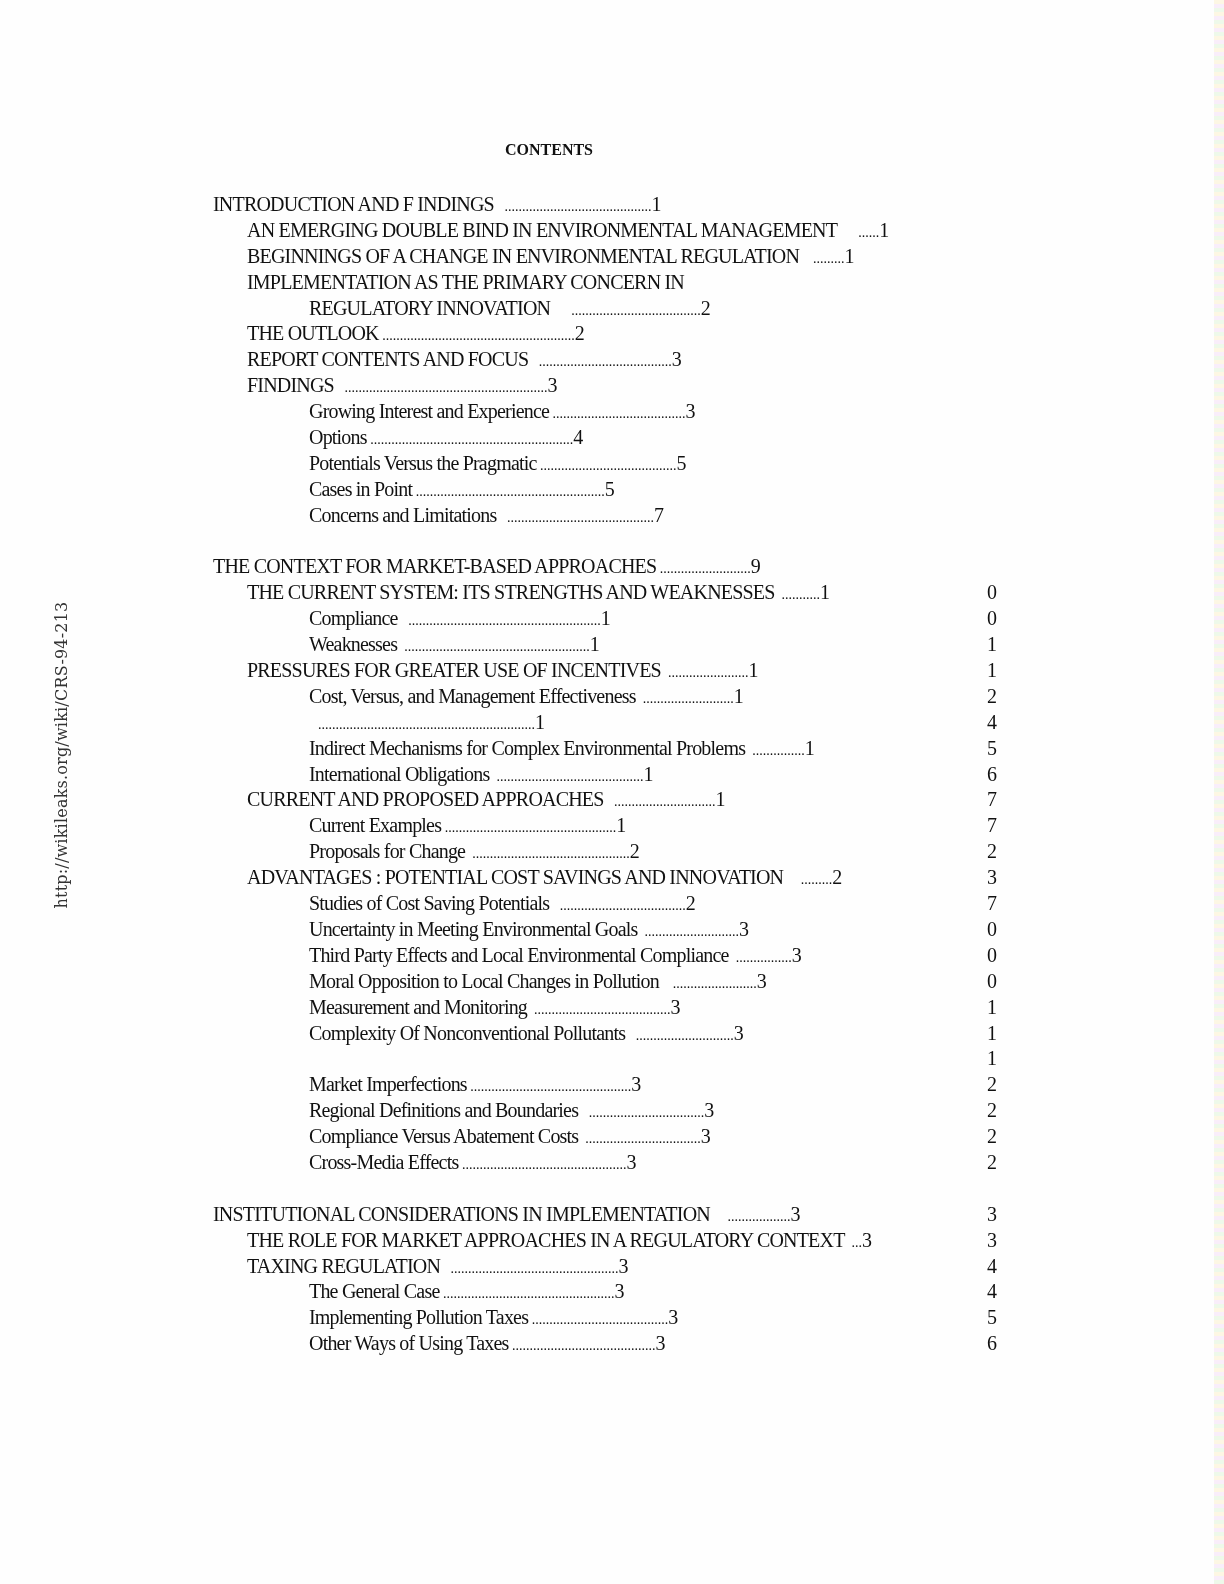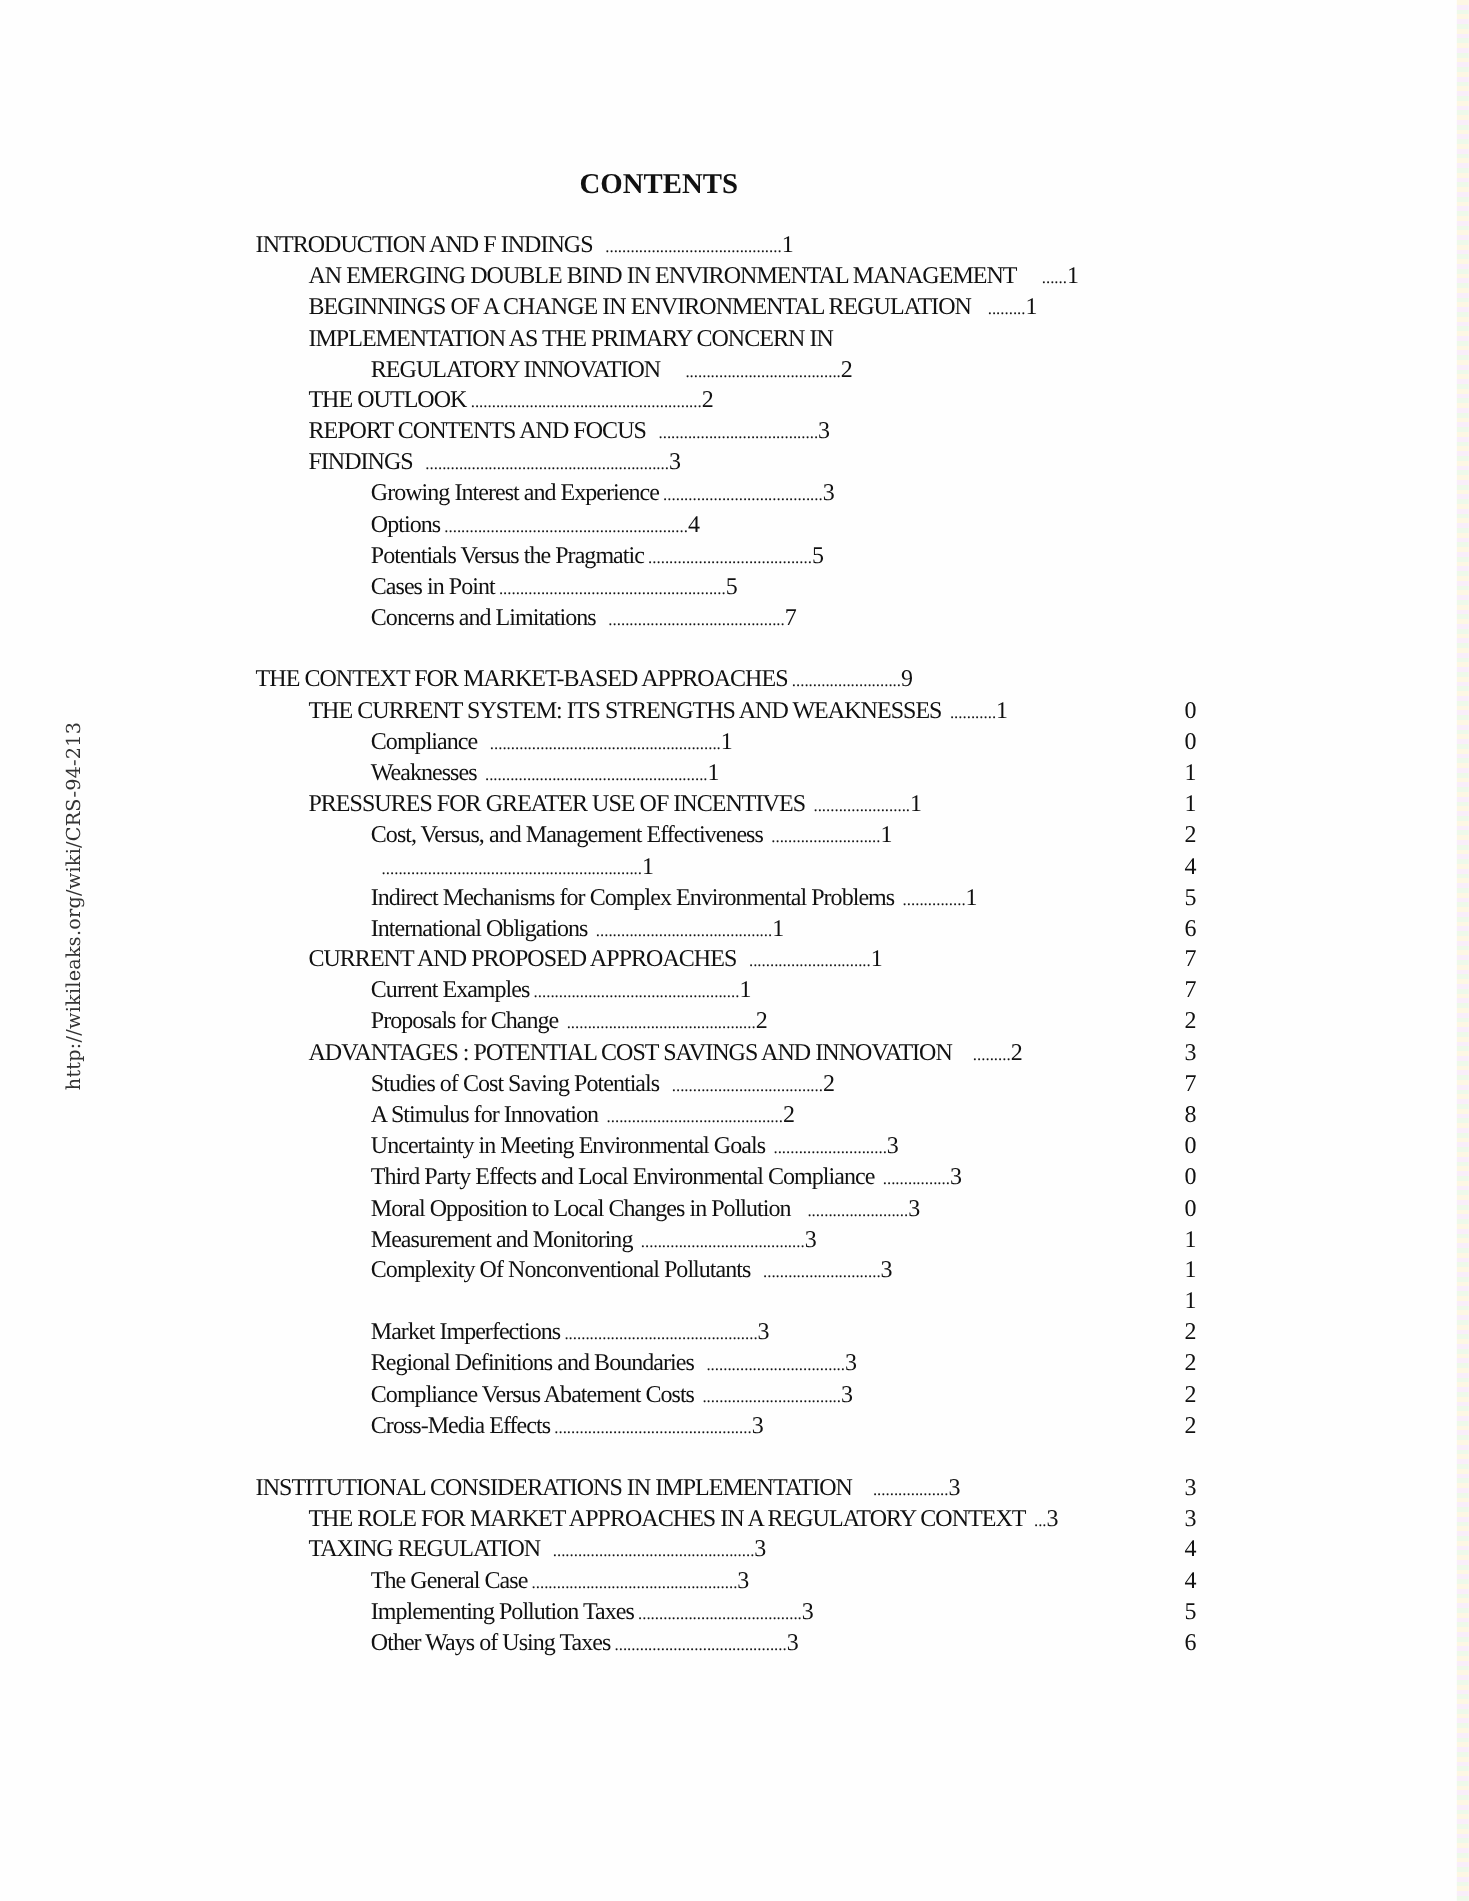--- a/index.html
+++ b/index.html
@@ -14,31 +14,31 @@
     background: repeating-linear-gradient(180deg, #fdf7e4 0 4px, #f9eefa 4px 8px, #eef9ea 8px 12px);
   }
   .watermark {
     position: absolute; left: 61px; top: 755px;
     transform: translate(-50%, -50%) rotate(-90deg);
     white-space: nowrap; font-size: 16px; color: #333;
     font-family: "DejaVu Serif", serif; letter-spacing: 0.2px;
   }
   .title {
     position: absolute; top: 141px; left: 0; width: 1098px; text-align: center;
-    font-weight: bold; font-size: 24px;
+    font-weight: bold; font-size: 16px;
   }
   .toc { position: absolute; top: 192px; left: 0; width: 1224px; }
   .row {
     position: relative; height: 25.9px; line-height: 25.9px;
     font-size: 20px; white-space: nowrap;
     letter-spacing: -0.8px;
   }
   .row.gap { margin-top: 25.9px; }
   .l0 .entry { position: absolute; left: 213px; }
-  .l1 .entry { position: absolute; left: 257px; }
+  .l1 .entry { position: absolute; left: 247px; }
   .l2 .entry { position: absolute; left: 309px; }
   .l2b .entry { position: absolute; left: 318px; }
   .dots { letter-spacing: 0; font-size: 14px; }
   .trail { position: absolute; left: 987px; letter-spacing: 0; }
 </style>
 </head>
 <body>
 
 <div class="edge"></div>
 <div class="watermark">http://wikileaks.org/wiki/CRS-94-213</div>
@@ -146,24 +146,20 @@
     </div>
     <div class="row l1">
       <span class="entry"><span>ADVANTAGES : POTENTIAL COST SAVINGS  AND INNOVATION</span><span class="dots" style="white-space: pre;">     .........</span><span>2</span></span>
       <span class="trail">3</span>
     </div>
     <div class="row l2">
       <span class="entry"><span>Studies of Cost Saving Potentials</span><span class="dots" style="white-space: pre;">   ....................................</span><span>2</span></span>
       <span class="trail">7</span>
     </div>
     <div class="row l2">
-      <span class="entry"><span>A Stimulus for Innovation</span><span class="dots" style="white-space: pre;">  ..........................................</span><span>2</span></span>
-      <span class="trail">8</span>
-    </div>
-    <div class="row l2">
       <span class="entry"><span>Uncertainty in Meeting Environmental Goals</span><span class="dots" style="white-space: pre;">  ...........................</span><span>3</span></span>
       <span class="trail">0</span>
     </div>
     <div class="row l2">
       <span class="entry"><span>Third Party Effects and Local Environmental Compliance</span><span class="dots" style="white-space: pre;">  ................</span><span>3</span></span>
       <span class="trail">0</span>
     </div>
     <div class="row l2">
       <span class="entry"><span>Moral Opposition to Local  Changes in Pollution</span><span class="dots" style="white-space: pre;">    ........................</span><span>3</span></span>
       <span class="trail">0</span>

